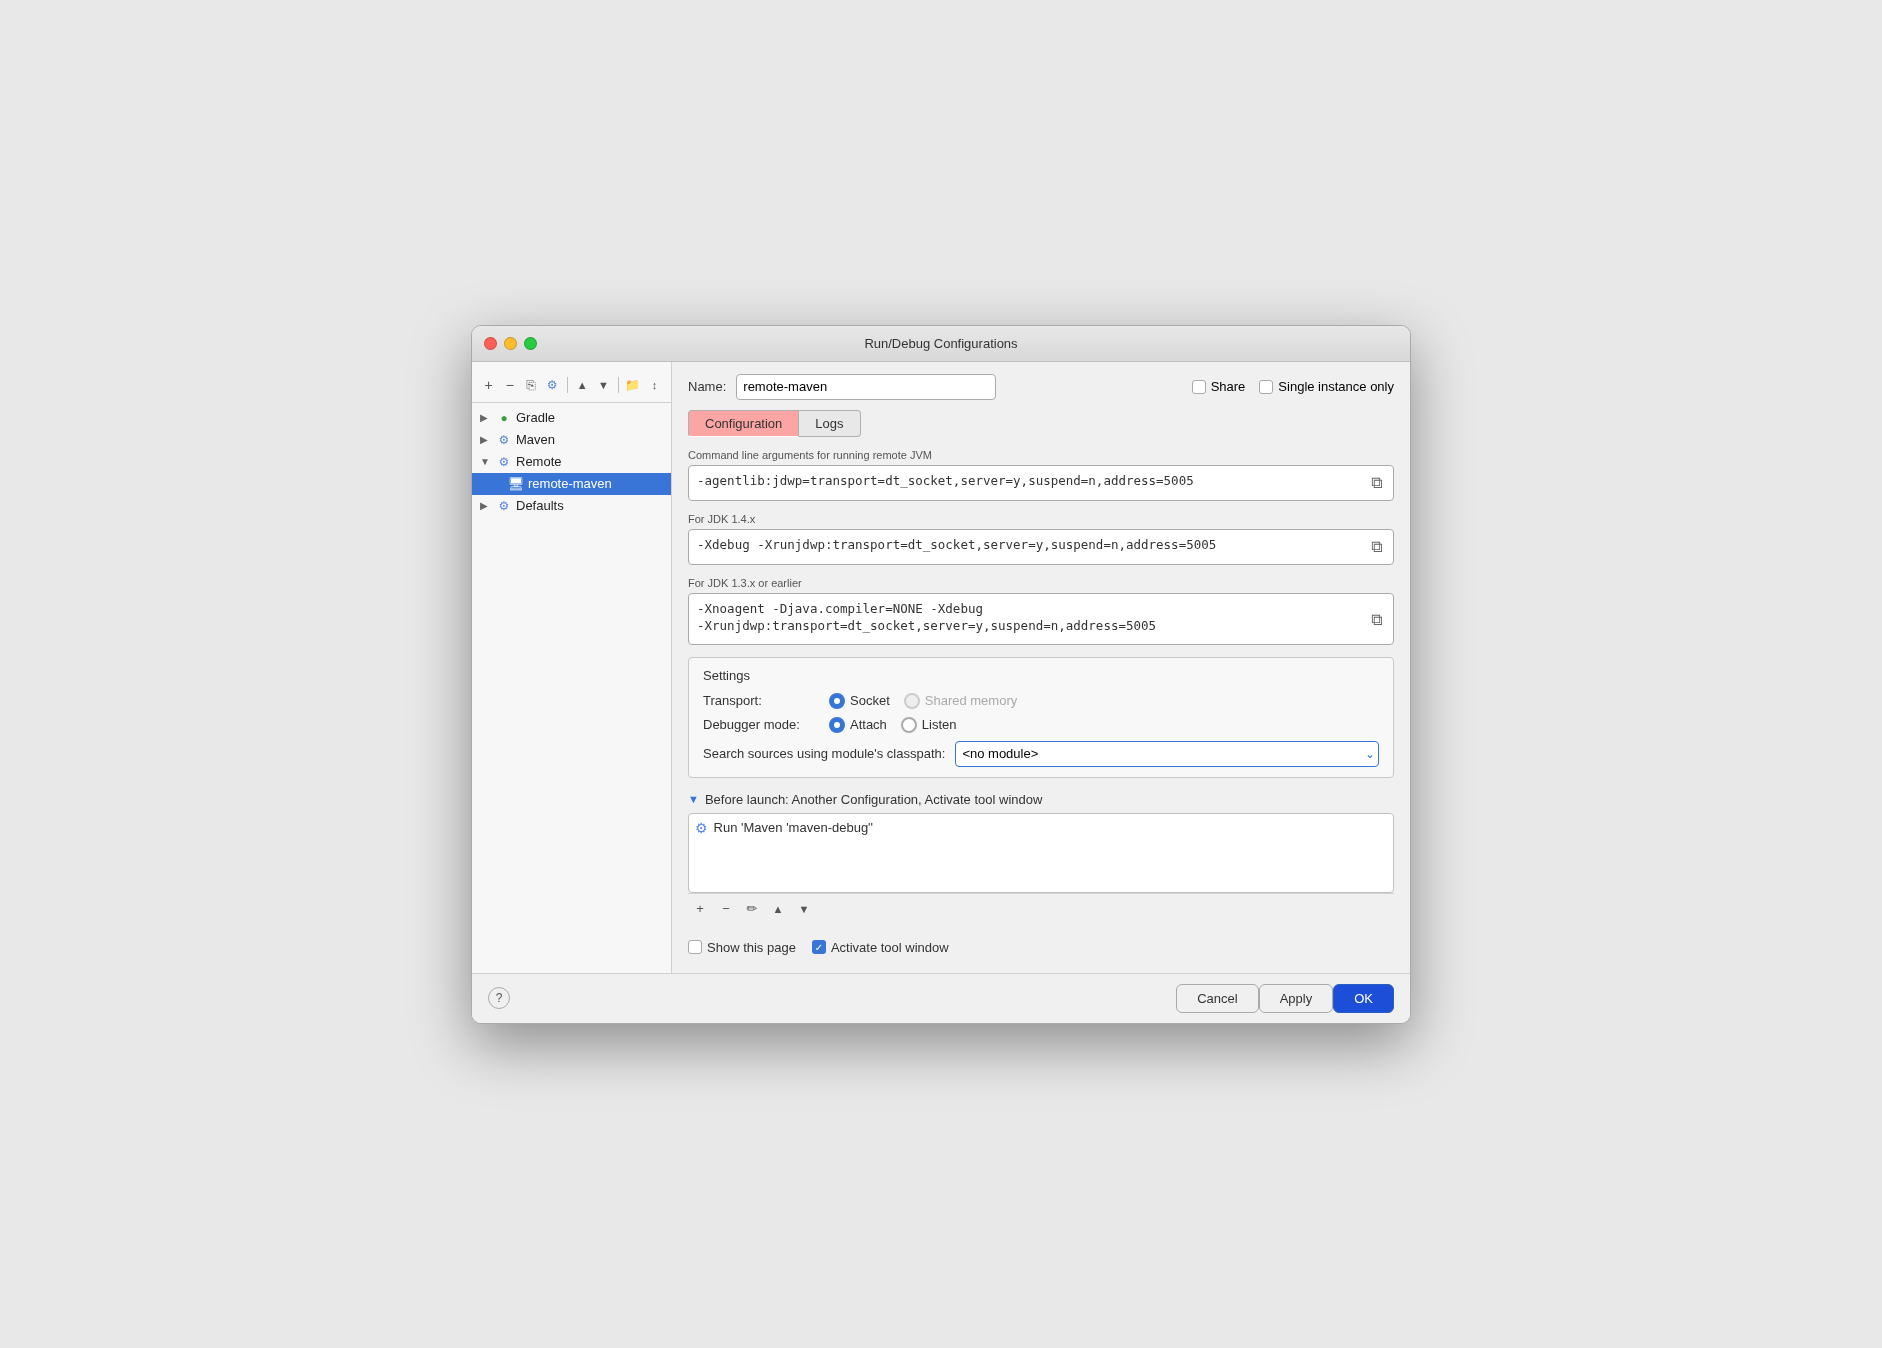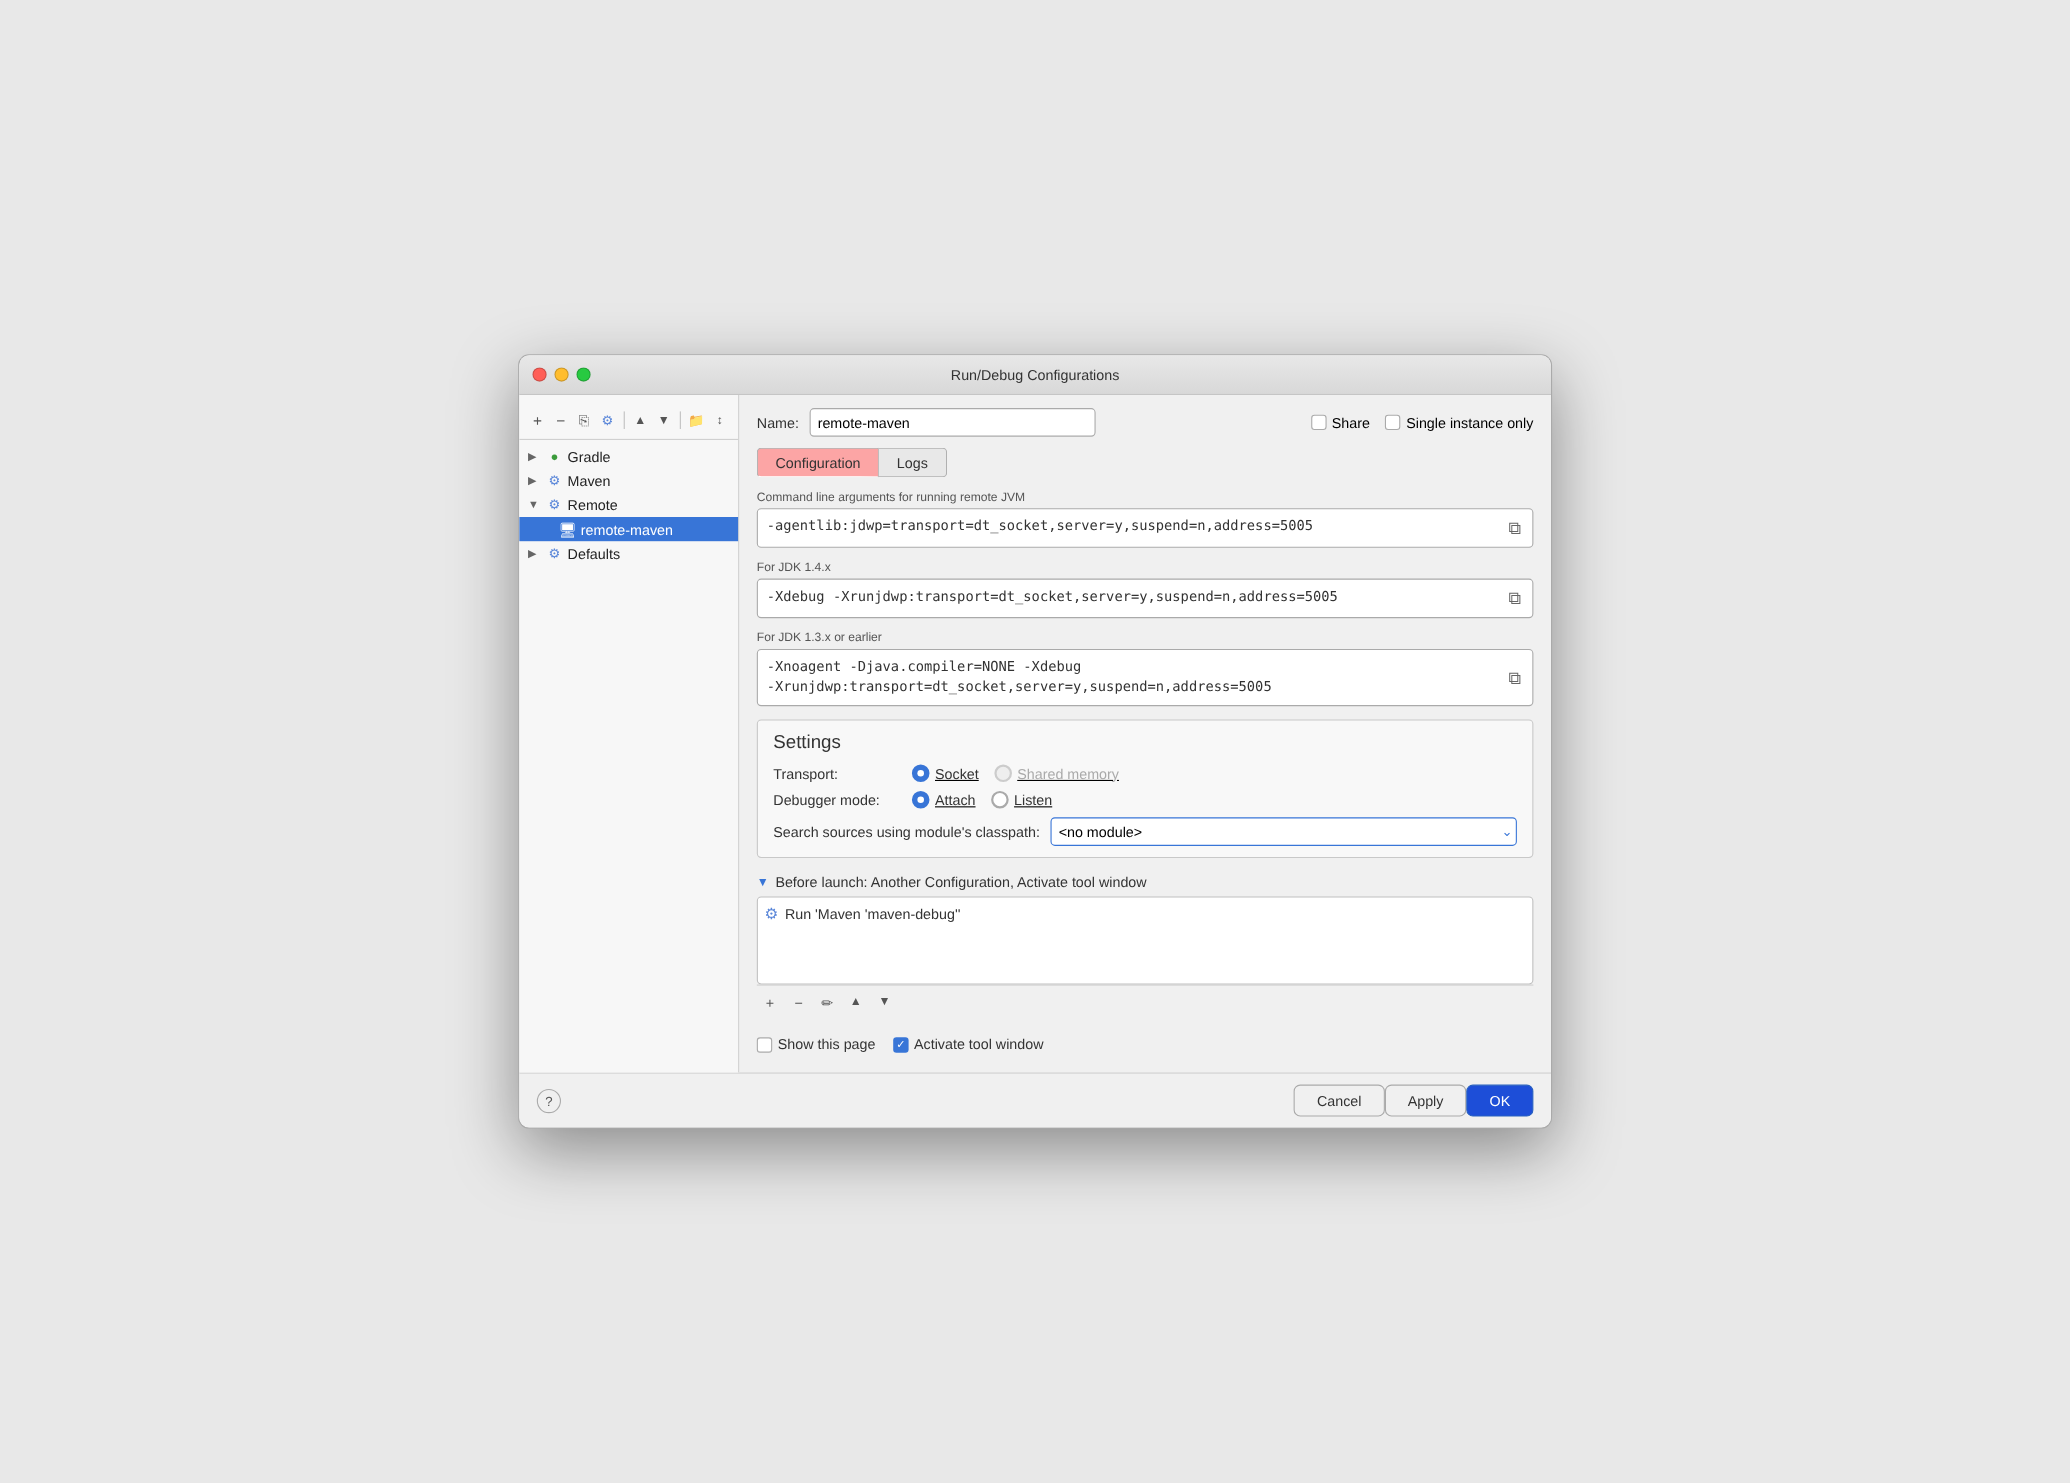--- a/index.html
+++ b/index.html
@@ -211,40 +211,39 @@
       color: #666;
     }
     .settings-box {
       border: 1px solid #c8c8c8;
       border-radius: 4px;
       padding: 10px 14px;
       background: #f8f8f8;
       margin-bottom: 14px;
     }
     .settings-title {
-      font-size: 17px;
+      font-size: 13px;
       color: #333;
       margin-bottom: 10px;
     }
     .settings-row {
       display: flex;
       align-items: center;
       gap: 16px;
       margin-bottom: 8px;
     }
     .settings-row-label {
       min-width: 110px;
       font-size: 13px;
       color: #333;
     }
     .radio-group {
       display: flex;
       align-items: flex-start;
       gap: 14px;
-      text-decoration: underline;
     }
     .radio-option {
       display: flex;
       align-items: center;
       gap: 5px;
       cursor: pointer;
     }
     .radio-circle {
       width: 16px;
       height: 16px;

